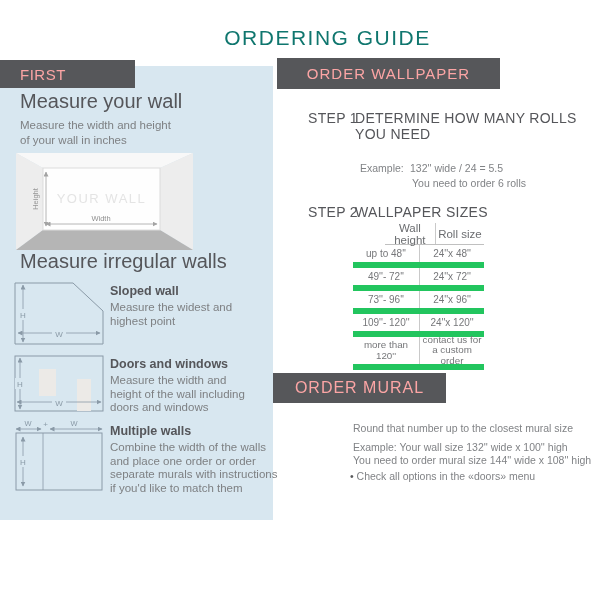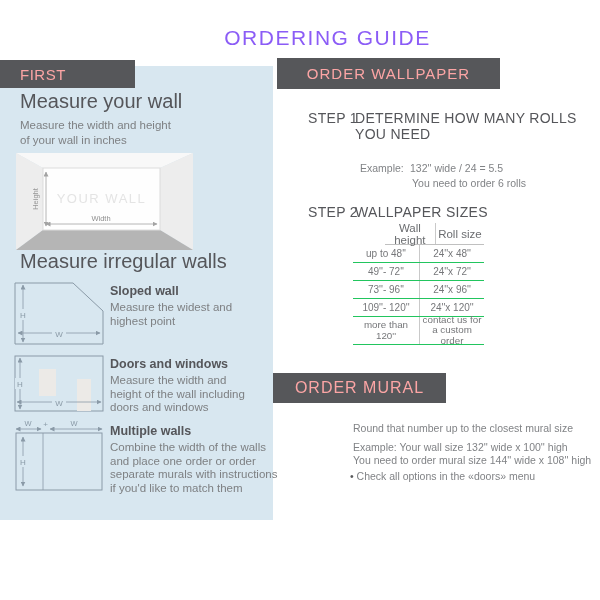--- a/index.html
+++ b/index.html
@@ -6,21 +6,21 @@
   #canvas {
     position:relative; width:600px; height:600px; background:#ffffff;
     font-family:"Liberation Sans", sans-serif; overflow:hidden;
     color:#55565a;
   }
   .abs { position:absolute; }
 
   
   #page-title {
     left:55px; right:0; top:26px; text-align:center;
-    font-size:21px; letter-spacing:1.5px; font-weight:500; color:#8b5cf6;
+    font-size:21px; letter-spacing:1.5px; font-weight:500; color:#0f766e;
   }
 
   
   #blue-panel { left:0; top:66px; width:273px; height:454px; background:#d8e7f0; }
 
   
   .dark-box { background:#56575a; color:#fca5a5; display:flex; align-items:center; z-index:3; }
   #first-box { left:0; top:60px; width:115px; height:28px; padding-left:20px; font-size:15px; letter-spacing:0.5px; }
   #wallpaper-box { left:277px; top:58px; width:223px; height:31px; justify-content:center; font-size:15px; letter-spacing:1px; }
   #mural-box { left:273px; top:373px; width:173px; height:30px; justify-content:center; font-size:16px; letter-spacing:1px; }
@@ -55,21 +55,21 @@
 
   .body-gray { font-size:10.5px; color:#818386; }
   #step1-bullets { left:347px; top:131px; line-height:14.5px; }
   .bullet::before { content:"\2022\00a0"; color:#58595b; }
   #ex-label { left:360px; top:162px; }
   #ex-value { left:410px; top:162px; }
   #ex-note  { left:412px; top:177px; }
 
   
   #size-table { left:353px; top:223px; width:131px; }
-  .trow { display:flex; border-bottom:1px solid #22c55e; }
+  .trow { display:flex; border-bottom:6px solid #22c55e; }
   .tc { display:flex; align-items:center; justify-content:center; text-align:center; }
   .c1 { width:66px; }
   .c2 { width:64px; border-left:1px solid #c9c9c9; }
   .thead .tc { height:21px; font-size:11.5px; color:#6b6d70; }
   .thead { border-bottom:1px solid #c0c0c0;margin-left:32px; }
   .tdata .tc { height:17px; font-size:10px; color:#76777a; }
   .tlast .tc { height:27px; font-size:9.8px; line-height:10.5px; color:#76777a; }
 
   
   #m-line1 { left:353px; top:422px; }

